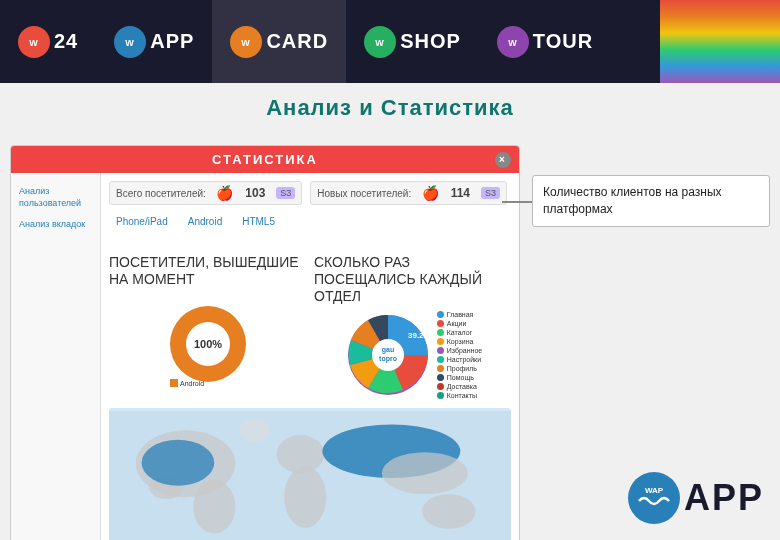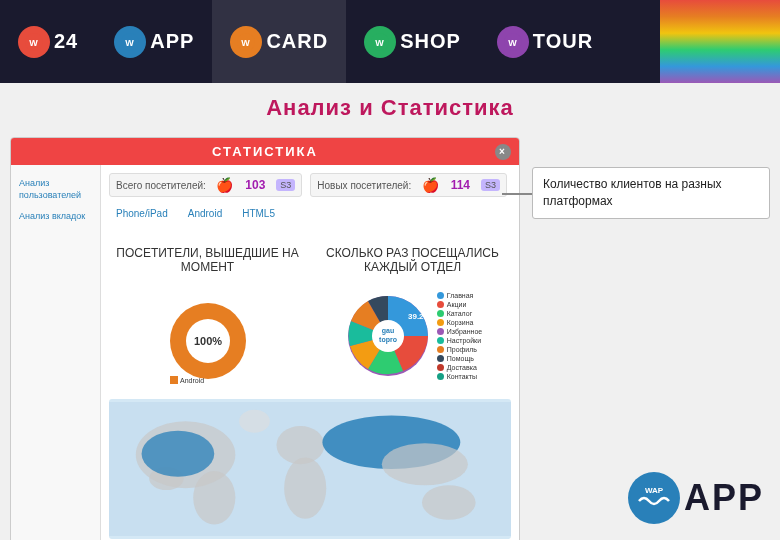--- a/index.html
+++ b/index.html
@@ -76,23 +76,23 @@
       display: flex;
       flex-direction: column;
       align-items: center;
       padding-top: 12px;
     }
 
     
     .page-title {
       font-size: 22px;
       font-weight: bold;
-      color: #be185d;
+      color: #0f766e;
       letter-spacing: 1px;
-      margin-bottom: 16px;
+      margin-bottom: 24px;
       font-family: 'Arial Black', Arial, sans-serif;
     }
 
     
     .main-content {
       display: flex;
       width: 760px;
       gap: 12px;
     }
 
@@ -174,21 +174,21 @@
       border-radius: 3px;
       padding: 3px 6px;
       font-size: 10px;
     }
     .metric-icon {
       font-size: 14px;
     }
     .metric-value {
       font-size: 12px;
       font-weight: bold;
-      color: #a21caf;
+      color: #404040;
     }
     .metric-badge {
       background: #c4b5fd;
       border-radius: 3px;
       padding: 1px 4px;
       font-size: 9px;
       color: #555;
     }
     .metric-label {
       font-size: 10px;
@@ -218,24 +218,23 @@
     }
 
     
     .chart-container {
       flex: 1;
       display: flex;
       flex-direction: column;
       align-items: center;
     }
     .chart-title {
-      font-size: 12px;
+      font-size: 14px;
       color: #333;
-      text-align: center;
-      margin-bottom: 16px;
+      margin-bottom: 6px;
       text-transform: uppercase;
       line-height: 1.2;
     }
 
     
     .map-area {
       width: 100%;
       height: 140px;
       background: #d4e8f5;
       border-radius: 3px;

